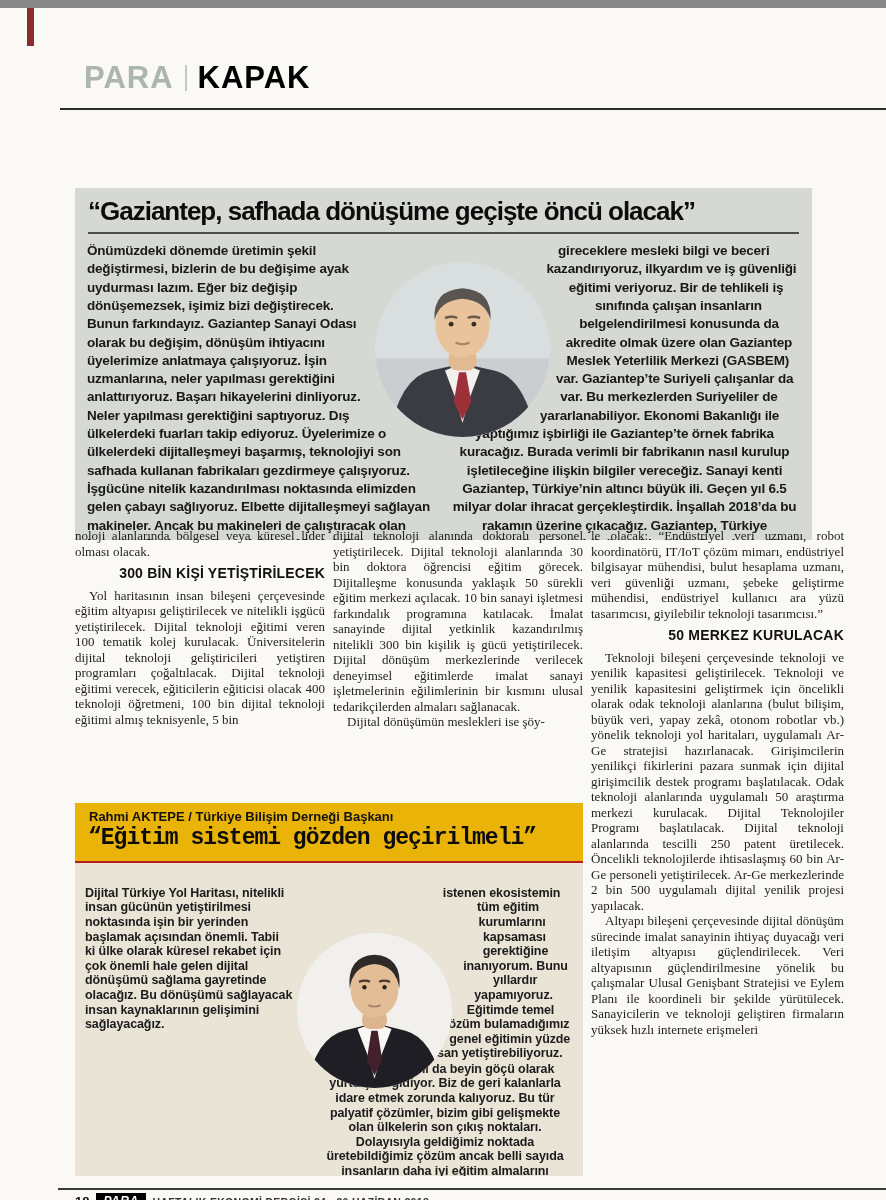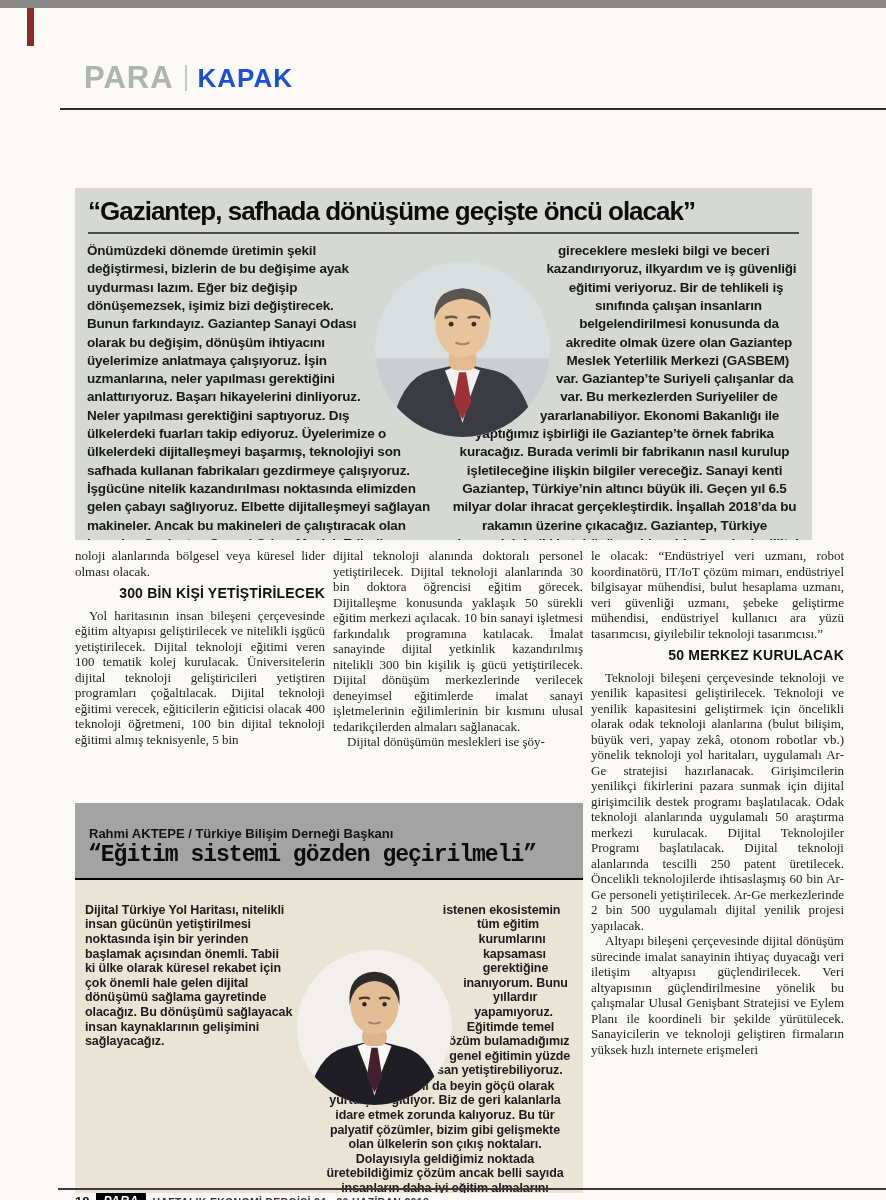--- a/index.html
+++ b/index.html
@@ -8,21 +8,21 @@
     background:#faf9f5; overflow:hidden;
     font-family:"Liberation Sans", sans-serif;
   }
   
   .corner-mark { position:absolute; left:27px; top:0; width:7px; height:38px; background:#8b2b2b; }
 
   
   .header { position:absolute; left:84px; top:52px; display:flex; align-items:center; }
   .header .brand { font-size:31px; font-weight:700; color:#adb5b1; letter-spacing:1px; }
   .header .divider { display:inline-block; width:2px; height:26px; background:#c2c8c4; margin:0 11px; }
-  .header .section { font-size:26px; font-weight:700; color:#1d4ed8; letter-spacing:1px;text-align:center; }
+  .header .section { font-size:31px; font-weight:700; color:#000000; letter-spacing:1px;text-align:center; }
   .header-rule { position:absolute; left:60px; right:0; top:100px; height:2px; background:#2c2c2c; }
 
   
   .box1 {
     position:absolute; left:75px; top:180px; width:737px; height:352px;
     background:#d6d9d3; box-sizing:border-box; padding:9px 12px; overflow:hidden;
   }
   .kicker { margin:0 0 2px 2px; font-size:13px; font-weight:700; color:#121212; }
   .box1 h1, .box2 h1 {
     margin:0 0 0 1px; font-weight:800; color:#0c0c0c; letter-spacing:-1px; line-height:1.12;
@@ -33,38 +33,38 @@
   .box1 .col { font-size:13.5px; font-weight:600; line-height:18.3px; color:#181818; letter-spacing:-0.2px; }
   .box1 .col-left { width:348px; text-align:left; }
   .box1 .col-right { width:351px; text-align:center; }
   .box1 .col p { margin:0; }
   .float-r1 { float:right; width:70px; height:178px; shape-outside:circle(95px at 97px 88px); }
   .float-l1 { float:left;  width:112px; height:178px; shape-outside:circle(95px at 14px 88px); }
   .portrait1 { position:absolute; left:300px; top:74px; width:175px; height:175px; }
 
   
   .bcol {
-    position:absolute; top:540px; font-family:"Liberation Serif", serif;
+    position:absolute; top:520px; font-family:"Liberation Serif", serif;
     font-size:13px; line-height:15.5px; text-align:justify; color:#1e1e1e;
   }
   .bcol p { margin:0; }
   .bcol p.ind { text-indent:14px; }
   .bcol h2 {
     font-family:"Liberation Sans", sans-serif; font-size:14px; font-weight:700;
     text-align:right; margin:7px 0 6px; color:#111; letter-spacing:0.2px;
   }
   .bcol1 { left:75px;  width:250px; height:248px; overflow:hidden; }
   .bcol2 { left:333px; width:250px; height:252px; overflow:hidden; }
   .bcol3 { left:591px; width:253px; height:634px; overflow:hidden; }
 
   
   .box2 { position:absolute; left:75px; top:795px; width:508px; height:377px; box-sizing:border-box; }
   .box2 .titlebar {
-    background:#a3a3a3; border-bottom:2px solid #000000;
-    padding:23px 12px 9px; box-sizing:border-box;
+    background:#eab308; border-bottom:2px solid #b91c1c;
+    padding:6px 12px 9px; box-sizing:border-box;
   }
   .box2 h1 { font-size:23px;font-family:Liberation Mono, monospace; }
   .box2 .content {
     background:#e9e4d6; padding:23px 10px; box-sizing:border-box;
     display:flex; gap:14px; height:313px; overflow:hidden; position:relative;
   }
   .box2 .col { font-size:12.5px; font-weight:600; line-height:14.6px; color:#1b1b1b; letter-spacing:-0.1px; }
   .box2 .col-left { width:218px; text-align:left; }
   .box2 .col-right { width:256px; text-align:center; }
   .box2 .col p { margin:0; }

